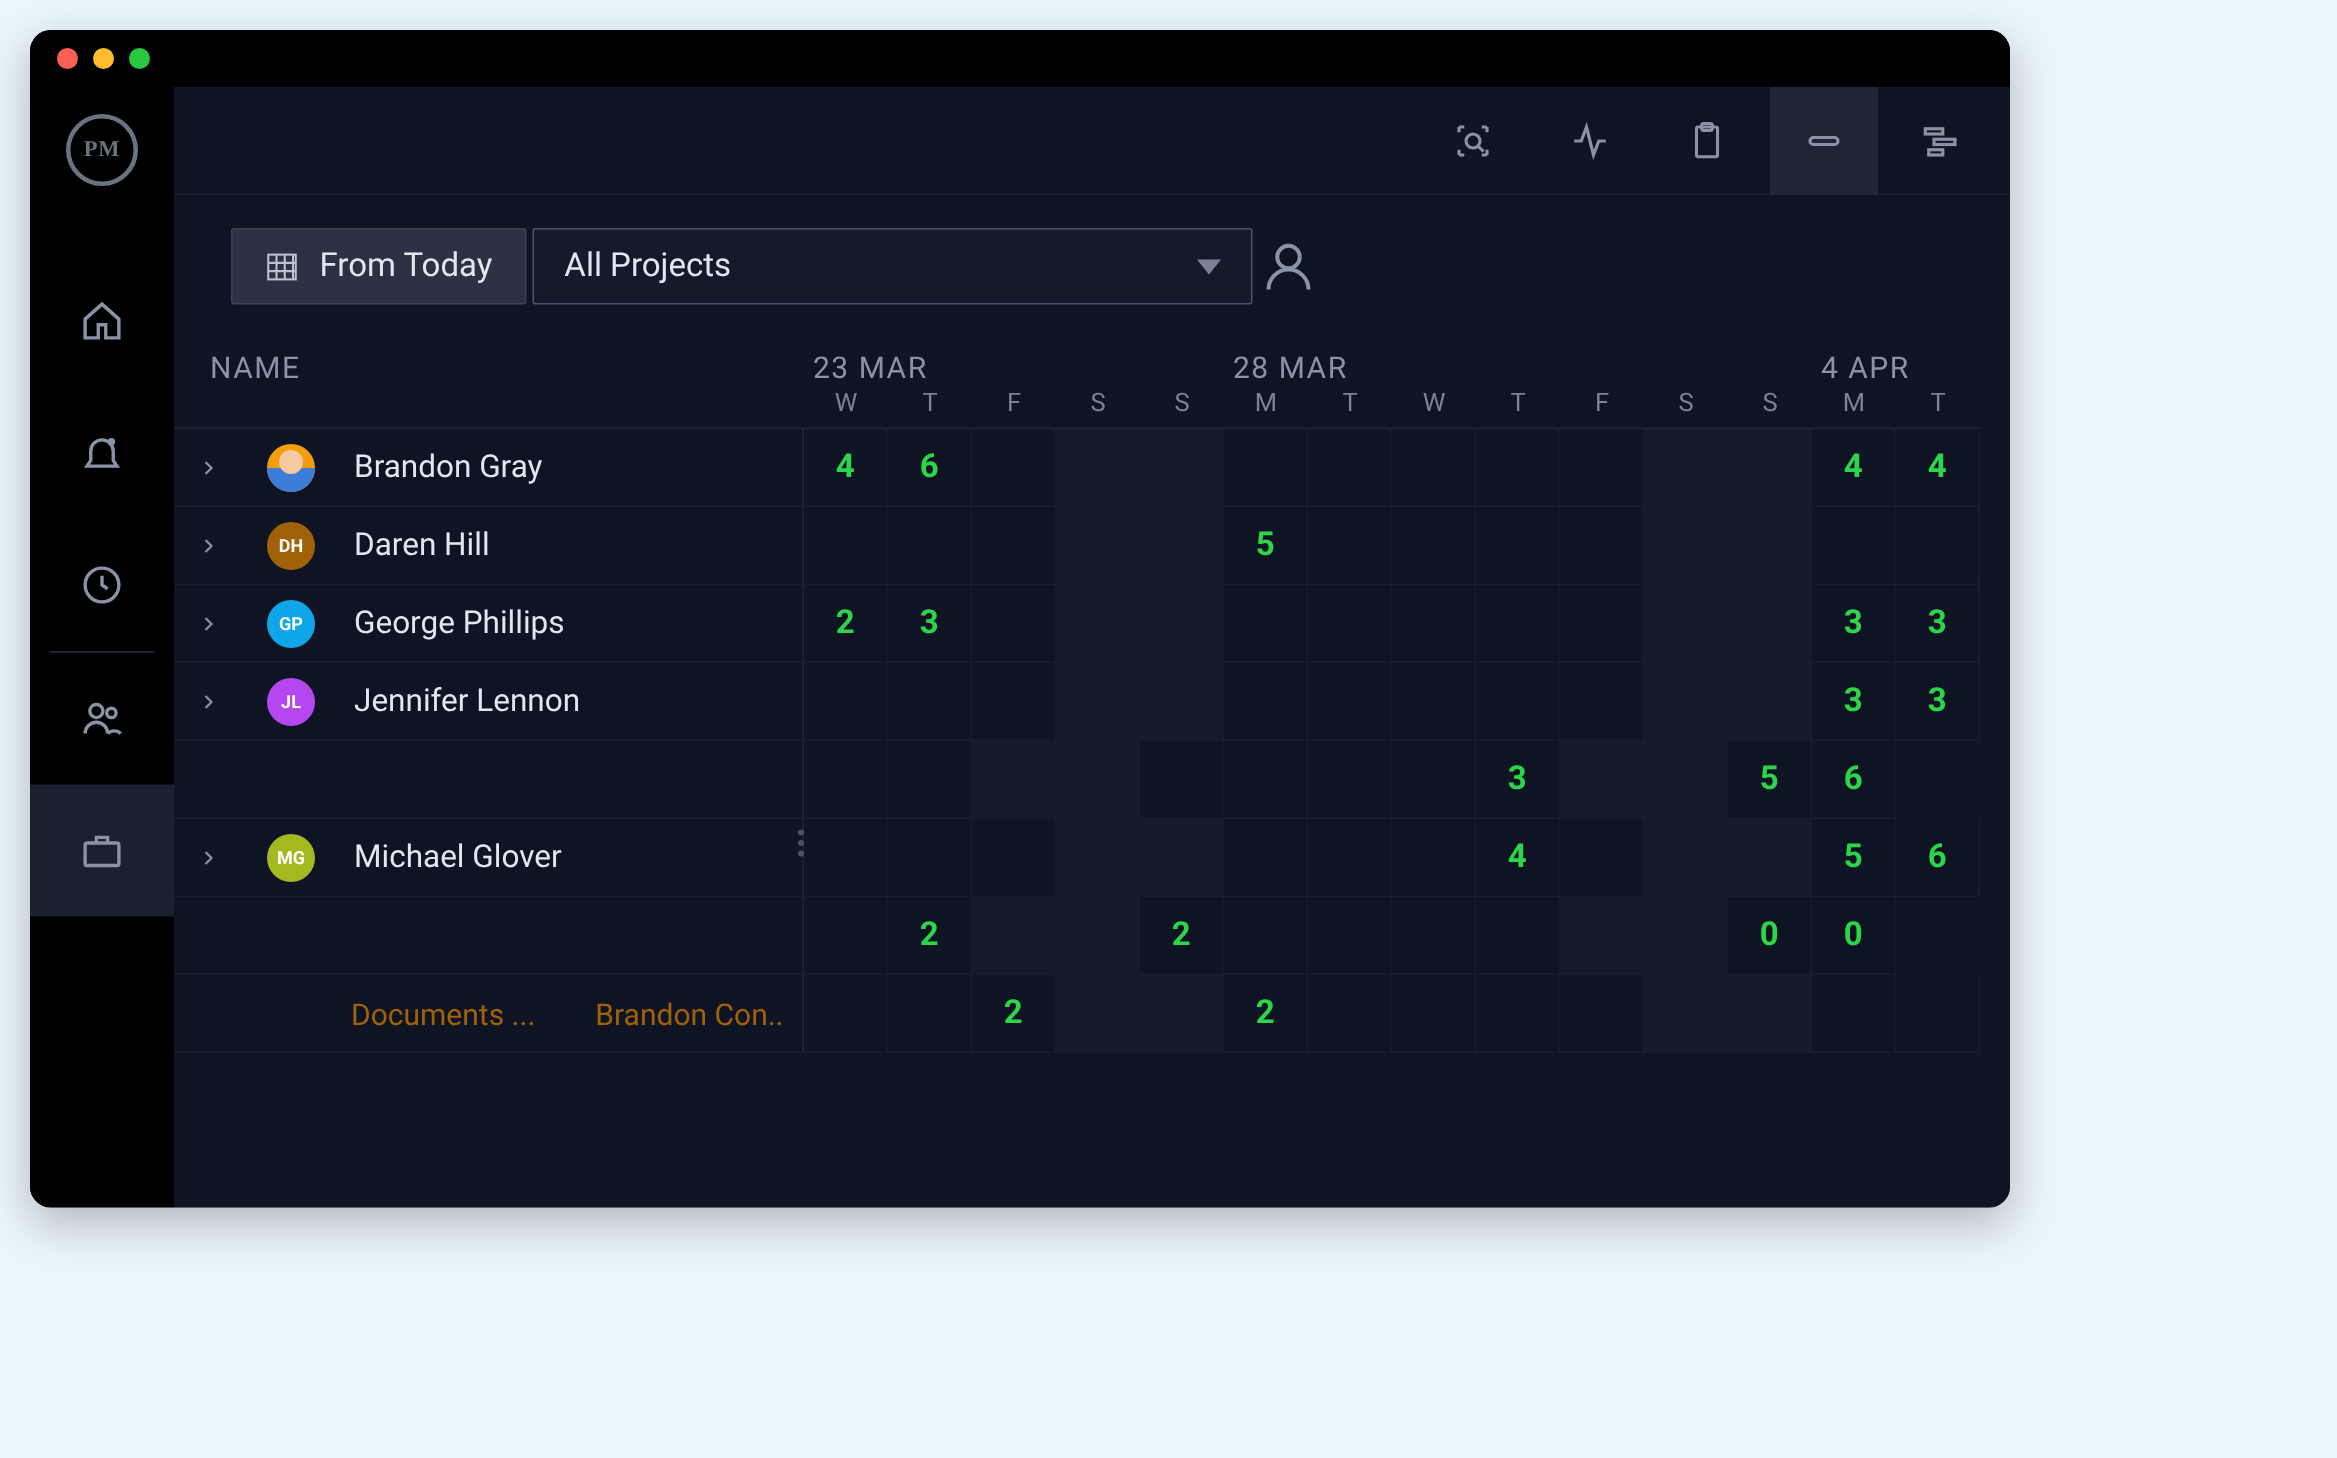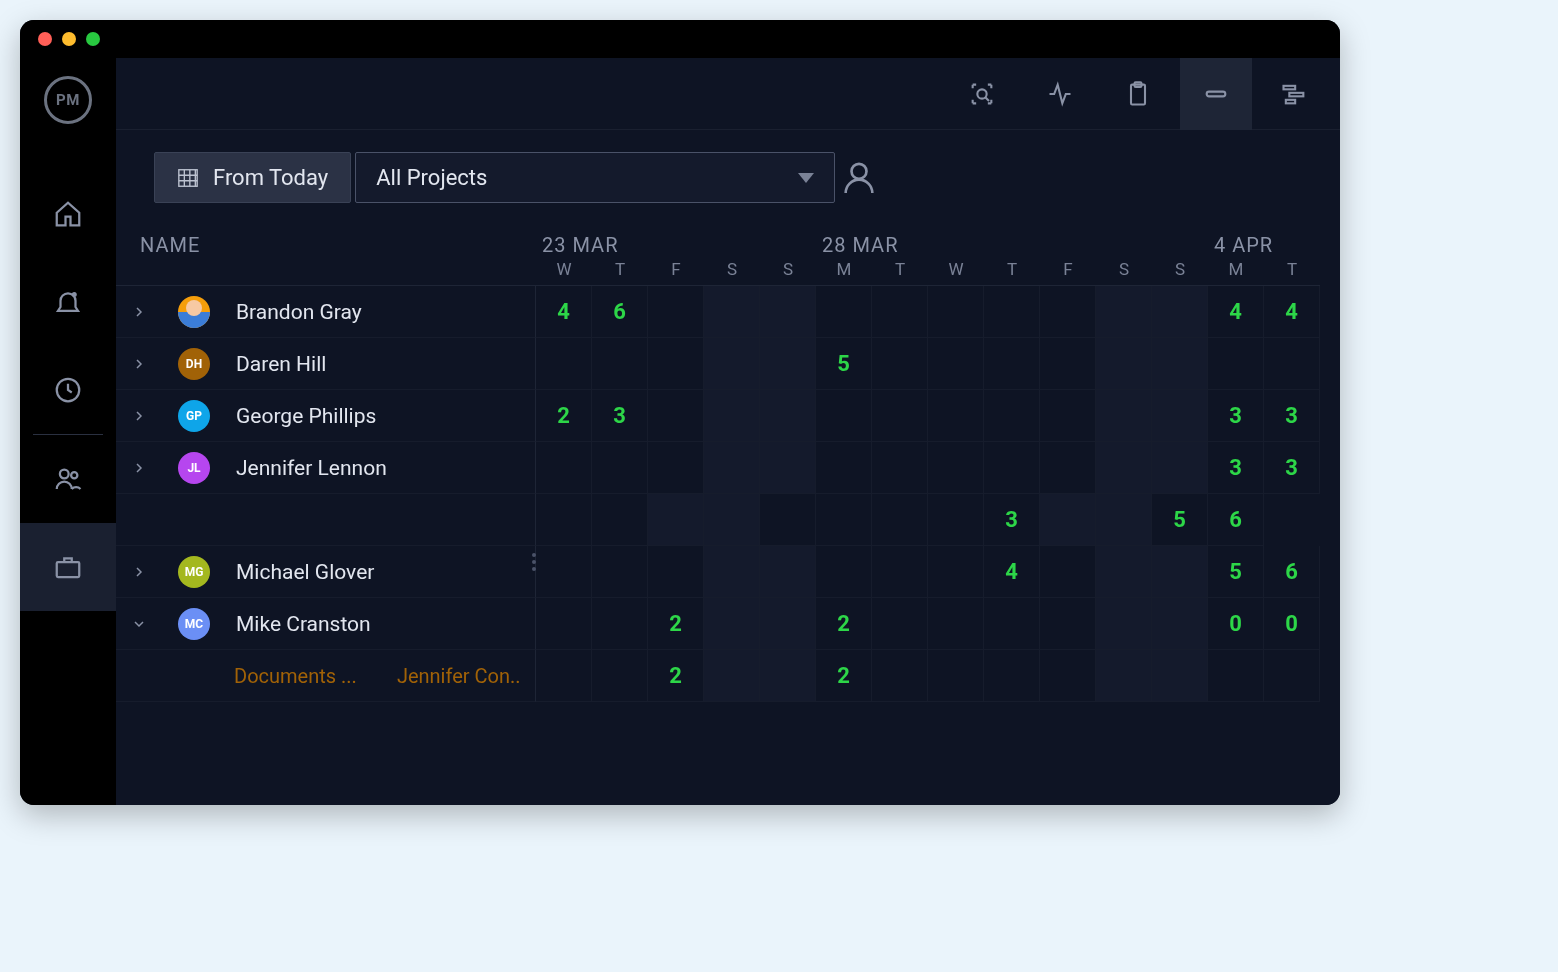--- a/index.html
+++ b/index.html
@@ -50,20 +50,21 @@
   .logo {
     width: 48px; height: 48px;
     border: 3px solid #6b7280;
     border-radius: 50%;
     display: flex; align-items: center; justify-content: center;
     color: #6b7280;
     font-weight: 700;
     font-size: 15px;
     margin-bottom: 46px;
     letter-spacing: 0.5px;
+    font-family: Liberation Serif, serif;
   }
   .nav-item {
     width: 96px; height: 88px;
     display: flex; align-items: center; justify-content: center;
     cursor: pointer;
   }
   .nav-item.active { background: #1a2030; }
   .nav-divider {
     width: 70px; height: 1px; background: #2a3040;
   }
@@ -537,31 +538,20 @@
               <div class="weekend"></div>
               <div class="weekend"></div>
               <div>
                 <span class="val">5</span>
               </div>
               <div>
                 <span class="val">6</span>
               </div>
             </div>
             <div class="body-row">
-              <div>
-                <div class="name-cell">
-                  <span class="expand">
-                    <svg class="chev" viewBox="0 0 24 24">
-                      <polyline points="6 9 12 15 18 9"></polyline>
-                    </svg>
-                  </span>
-                  <span class="avatar " style="background:#6b8ff5">MC</span>
-                  <span>Mike Cranston</span>
-                </div>
-              </div>
               <div></div>
               <div></div>
               <div>
                 <span class="val">2</span>
               </div>
               <div class="weekend"></div>
               <div class="weekend"></div>
               <div>
                 <span class="val">2</span>
               </div>
@@ -575,21 +565,21 @@
                 <span class="val">0</span>
               </div>
               <div>
                 <span class="val">0</span>
               </div>
             </div>
             <div class="body-row subtask">
               <div>
                 <div class="name-cell">
                   <span>Documents ...</span>
-                  <span class="project">Jennifer Con..</span>
+                  <span class="project">Brandon Con..</span>
                 </div>
               </div>
               <div></div>
               <div></div>
               <div>
                 <span class="val">2</span>
               </div>
               <div class="weekend"></div>
               <div class="weekend"></div>
               <div>

